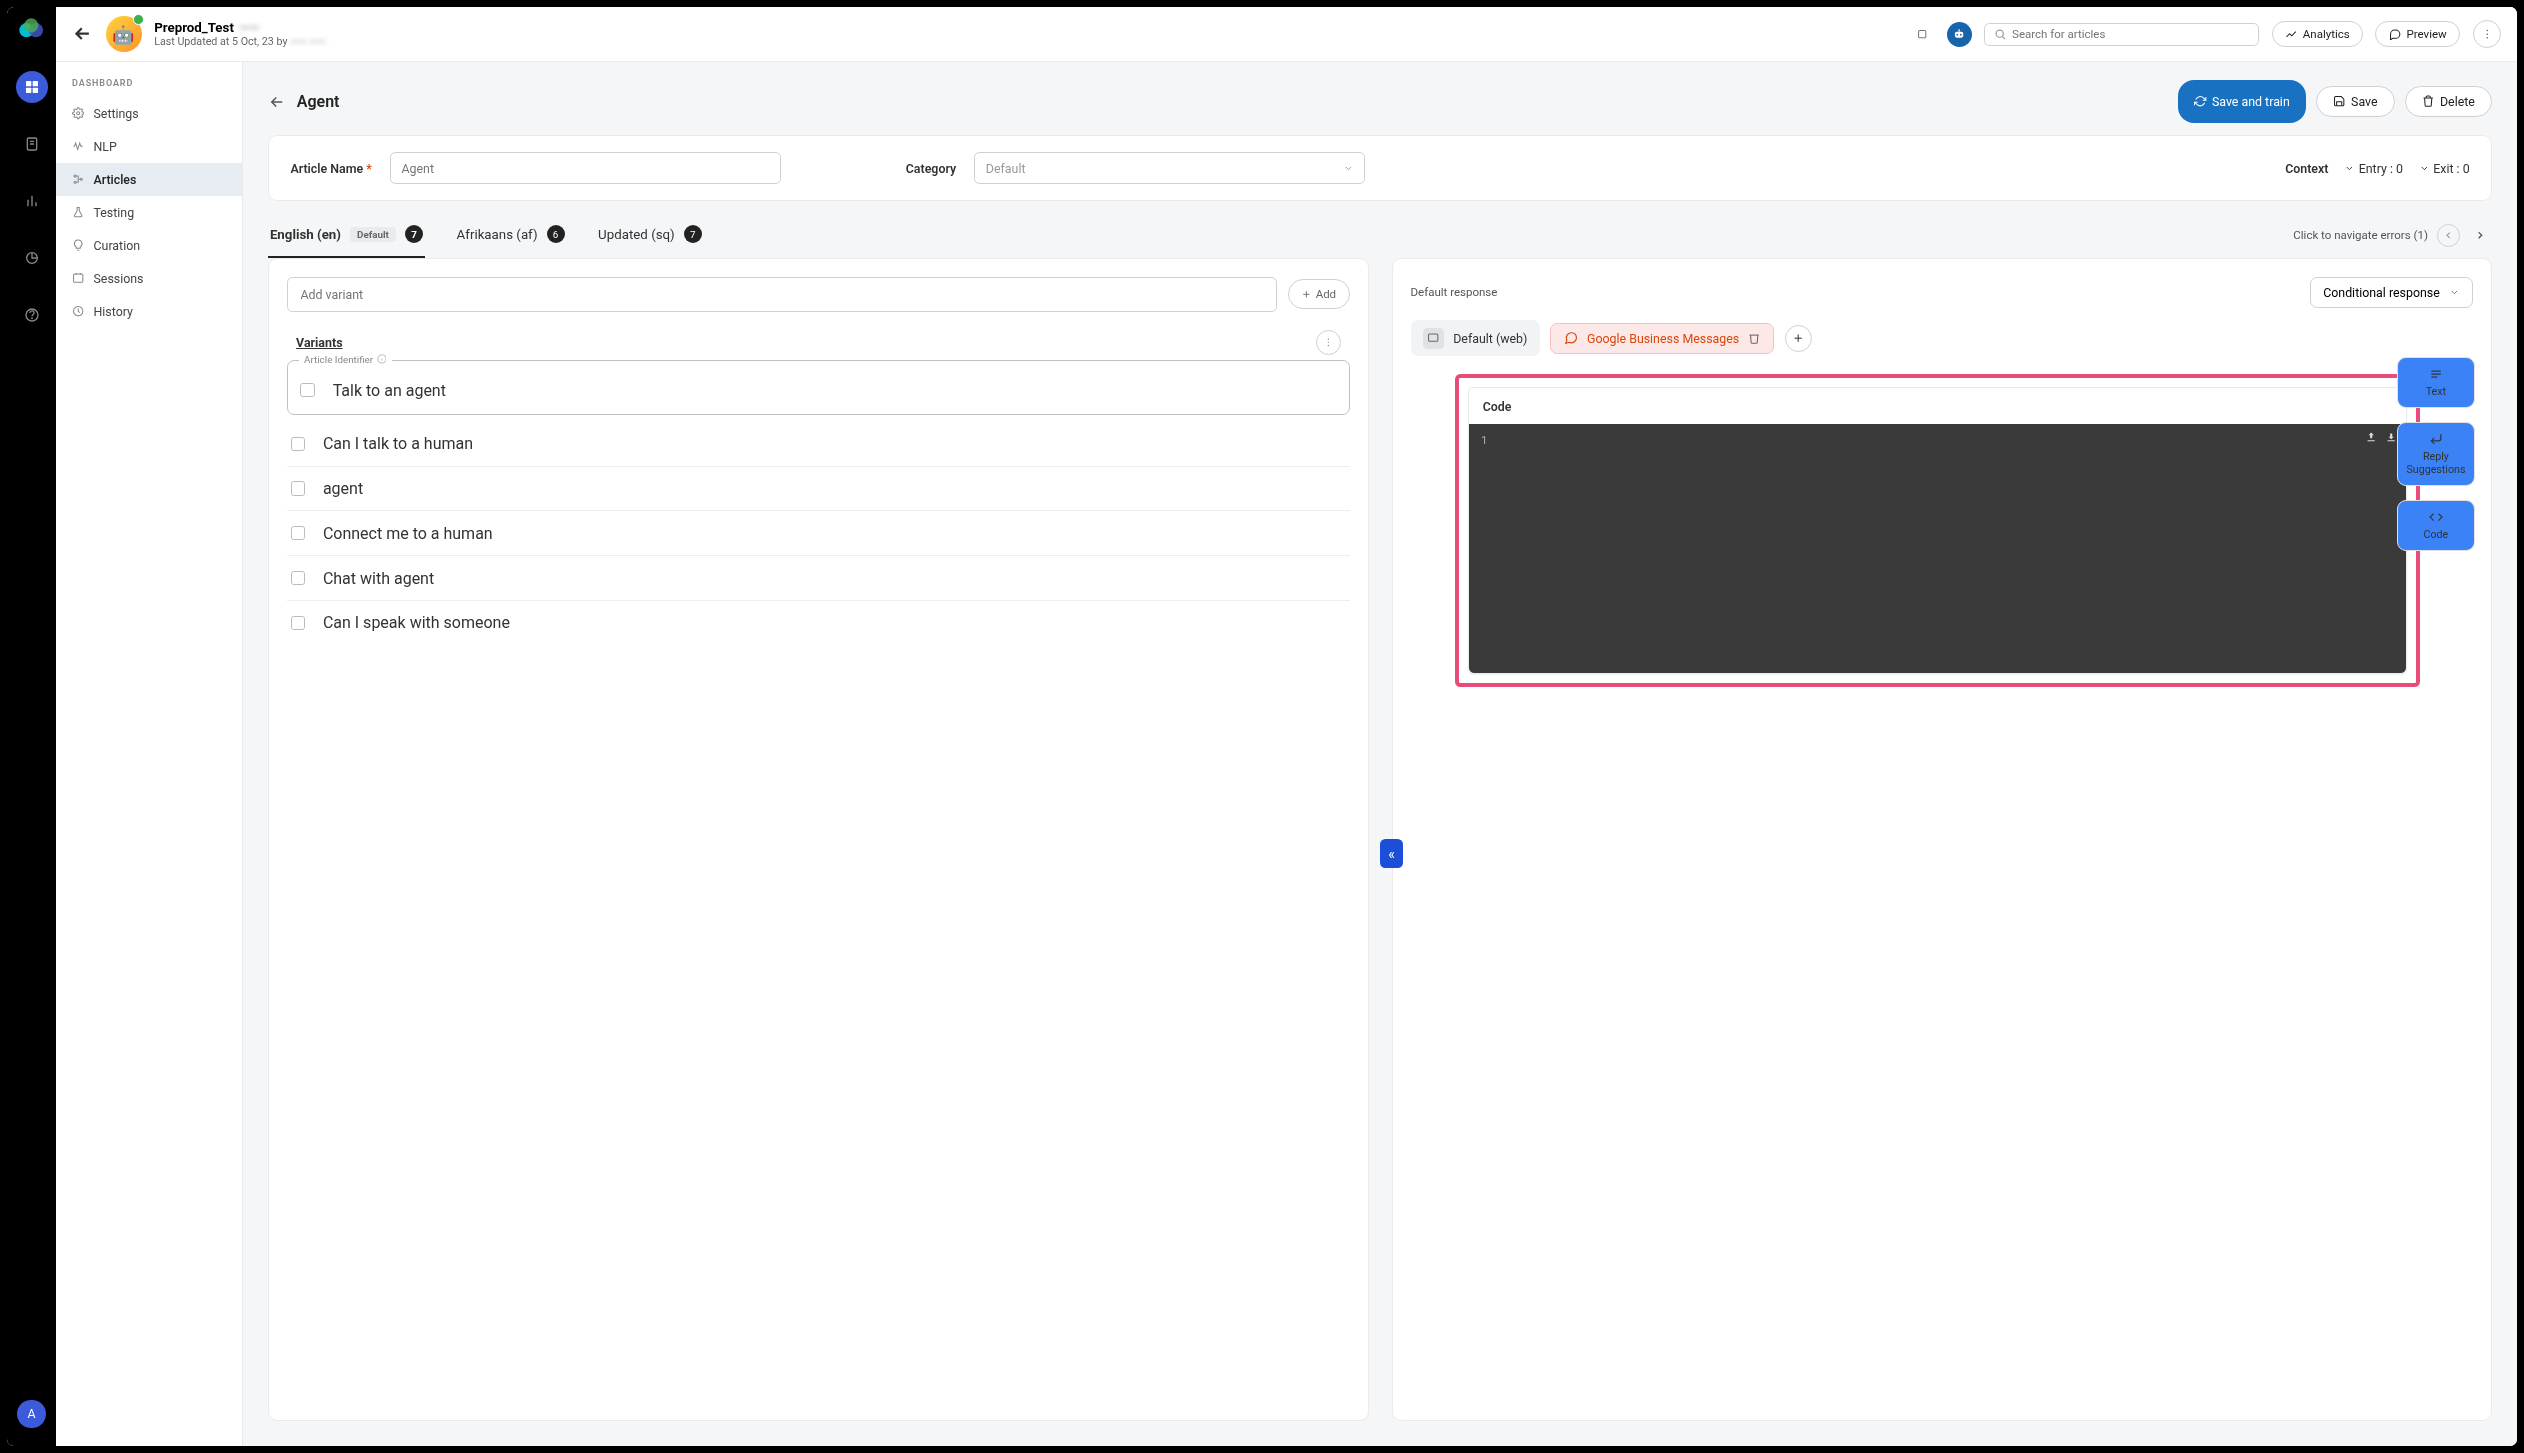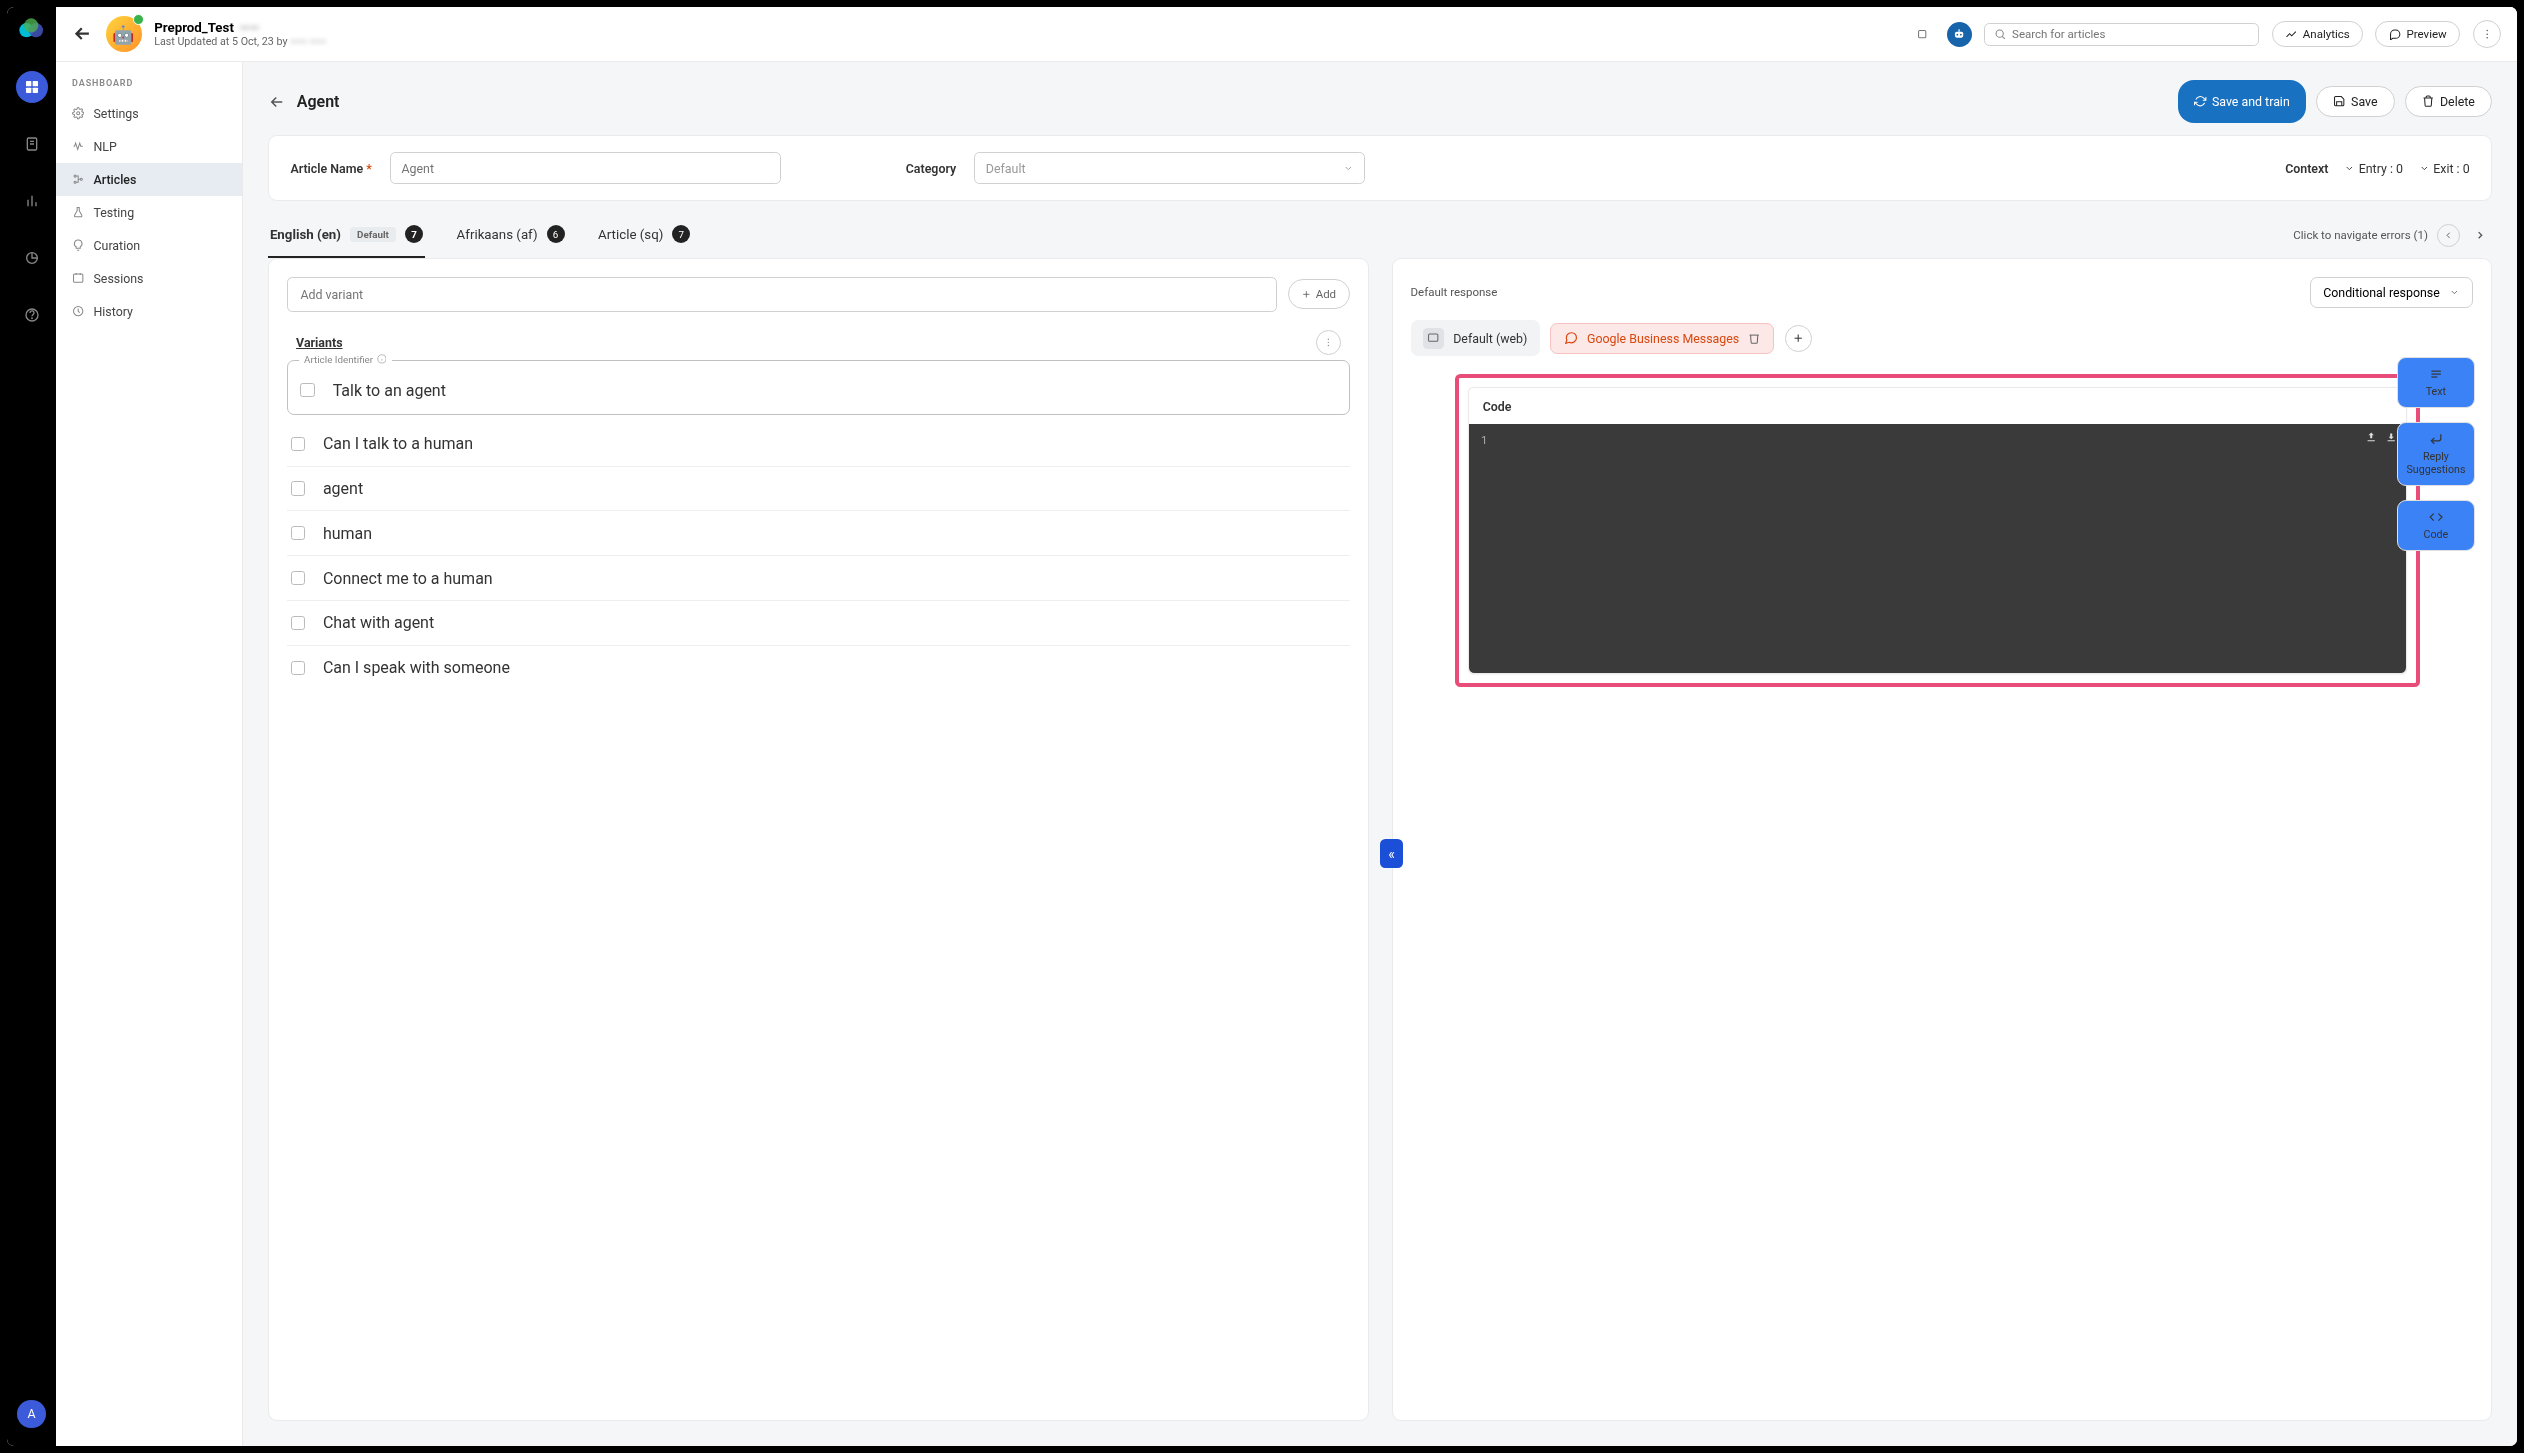--- a/index.html
+++ b/index.html
@@ -318,21 +318,21 @@
           <div class="lang-tab active">
             <span>English (en)</span>
             <span class="chip">Default</span>
             <span class="badge">7</span>
           </div>
           <div class="lang-tab">
             <span>Afrikaans (af)</span>
             <span class="badge">6</span>
           </div>
           <div class="lang-tab">
-            <span>Article (sq)</span>
+            <span>Updated (sq)</span>
             <span class="badge">7</span>
           </div>
           <div class="spacer"></div>
           <div class="err-nav">
             <span>Click to navigate errors (1)</span>
             <div class="nav">
                 <svg width="10.7" height="10.7" viewBox="0 0 24 24" fill="none" stroke="currentColor" stroke-width="2">
                   <polyline points="15 18 9 12 15 6"></polyline>
                 </svg>
               </div>
@@ -381,24 +381,20 @@
                 <span>Talk to an agent</span>
               </div>
             </div>
             <div class="variant">
                 <div class="cb"></div>
                 <span>Can I talk to a human</span>
               </div>
             <div class="variant">
                 <div class="cb"></div>
                 <span>agent</span>
-              </div>
-            <div class="variant">
-                <div class="cb"></div>
-                <span>human</span>
               </div>
             <div class="variant">
                 <div class="cb"></div>
                 <span>Connect me to a human</span>
               </div>
             <div class="variant">
                 <div class="cb"></div>
                 <span>Chat with agent</span>
               </div>
             <div class="variant">

